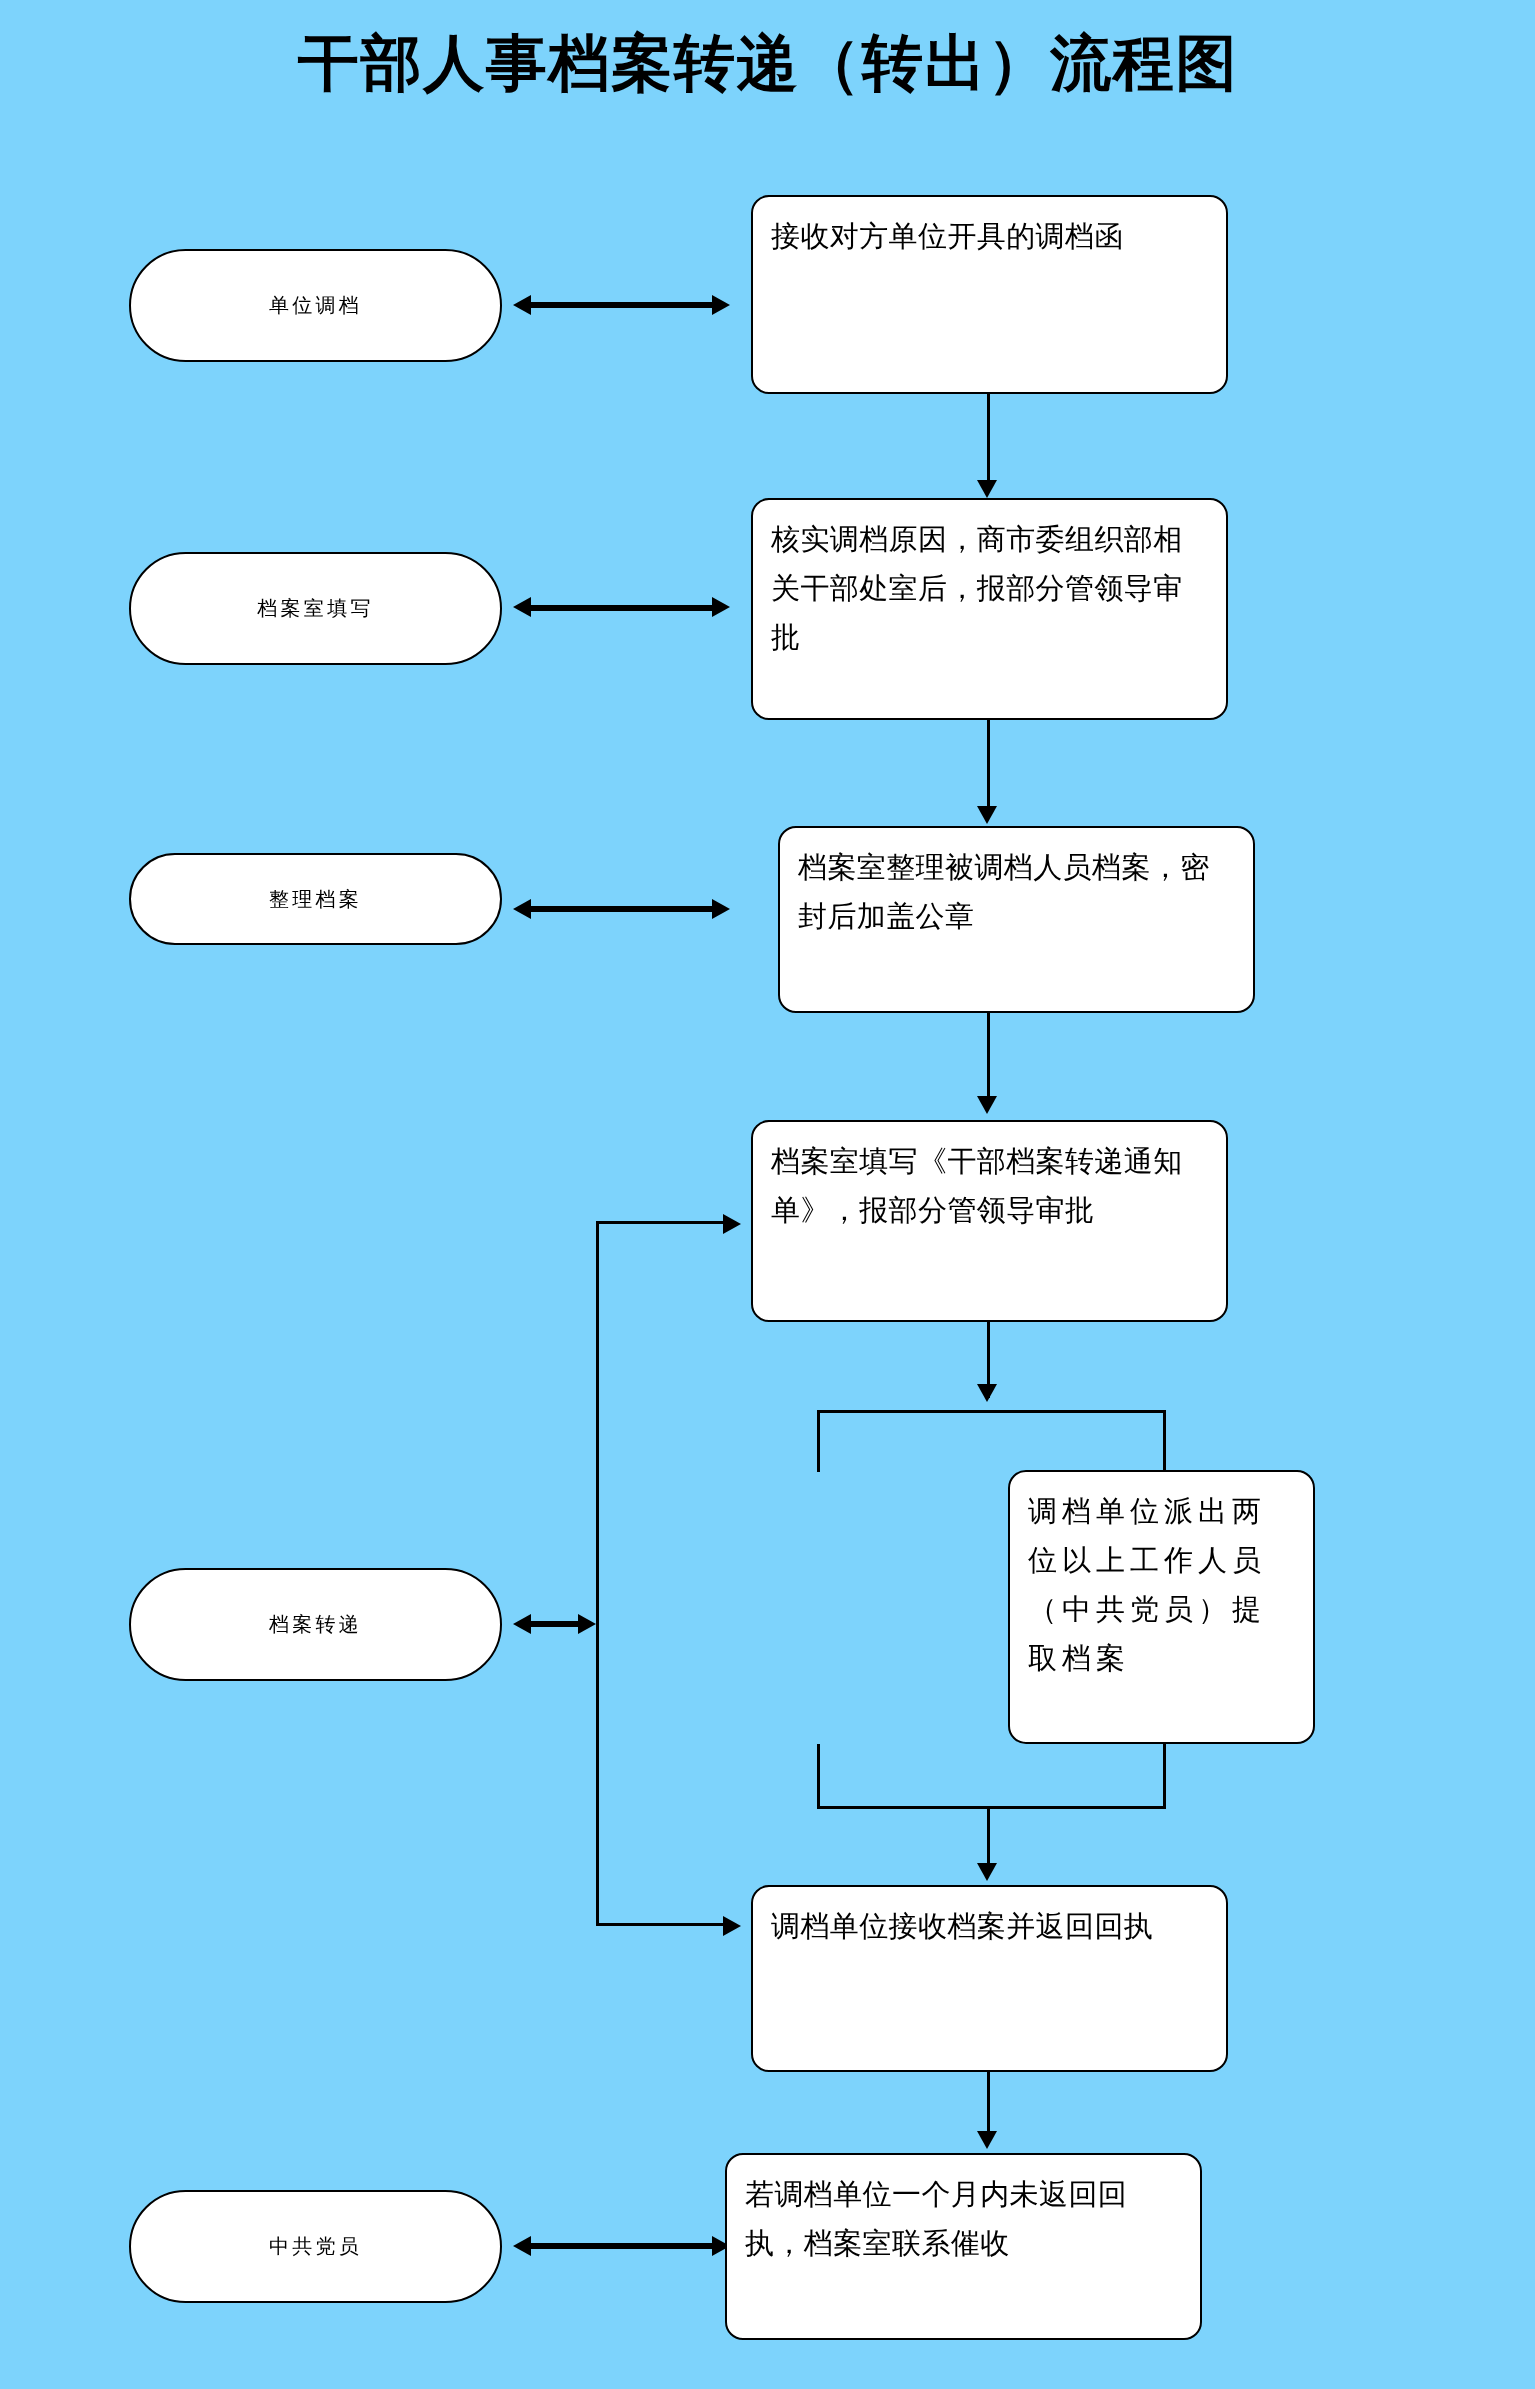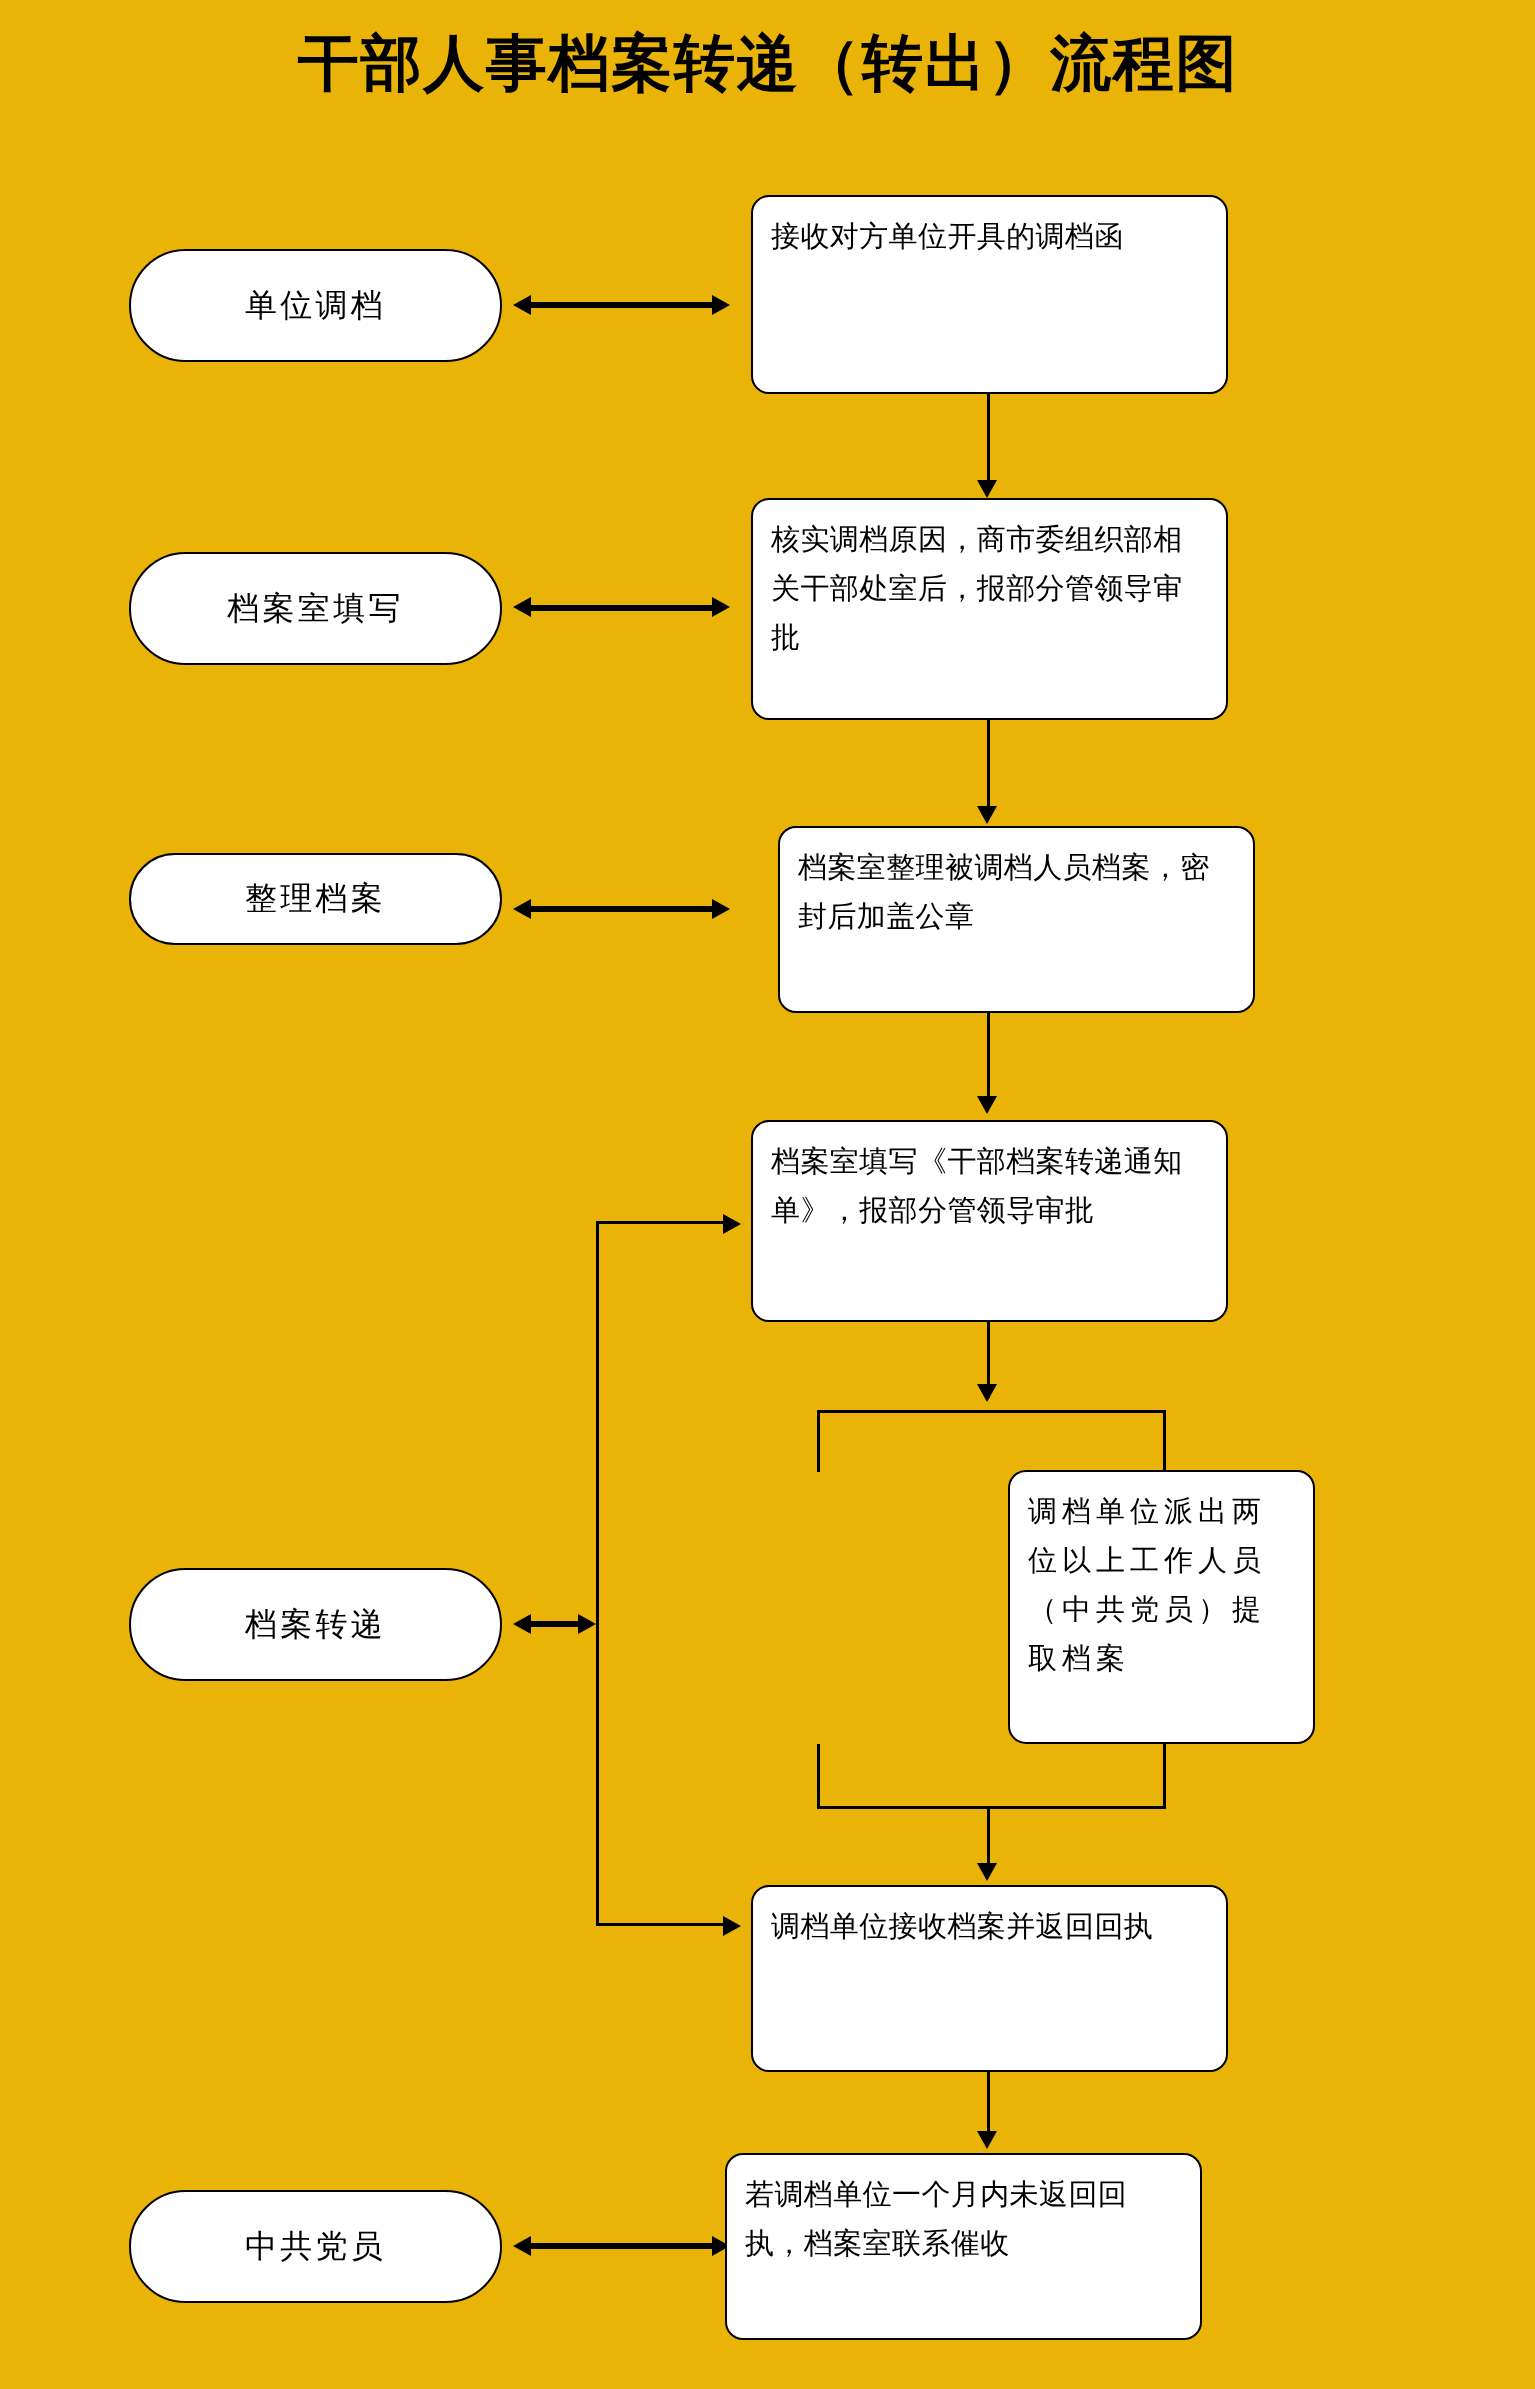--- a/index.html
+++ b/index.html
@@ -4,21 +4,21 @@
 <style>
   html, body {
     margin: 0;
     padding: 0;
     background: #ffffff;
   }
   #page {
     position: relative;
     width: 1536px;
     height: 2389px;
-    background: #eab308;
+    background: #7dd3fc;
     font-family: "DejaVu Serif", "Liberation Serif", serif;
     overflow: hidden;
   }
   #title {
     position: absolute;
     left: 0;
     top: 23px;
     width: 1536px;
     text-align: center;
     font-size: 61px;
@@ -33,21 +33,21 @@
     position: absolute;
     border: 2.5px solid #000000;
     border-radius: 58px;
     background: #ffffff;
     display: flex;
     align-items: center;
     justify-content: center;
     box-sizing: border-box;
   }
   .stage-label {
-    font-size: 32px;
+    font-size: 20px;
     color: #000000;
     letter-spacing: 3.3px;
     white-space: nowrap;
     text-align: right;
   }
 
   .step {
     position: absolute;
     border: 2.5px solid #000000;
     border-radius: 18px;

